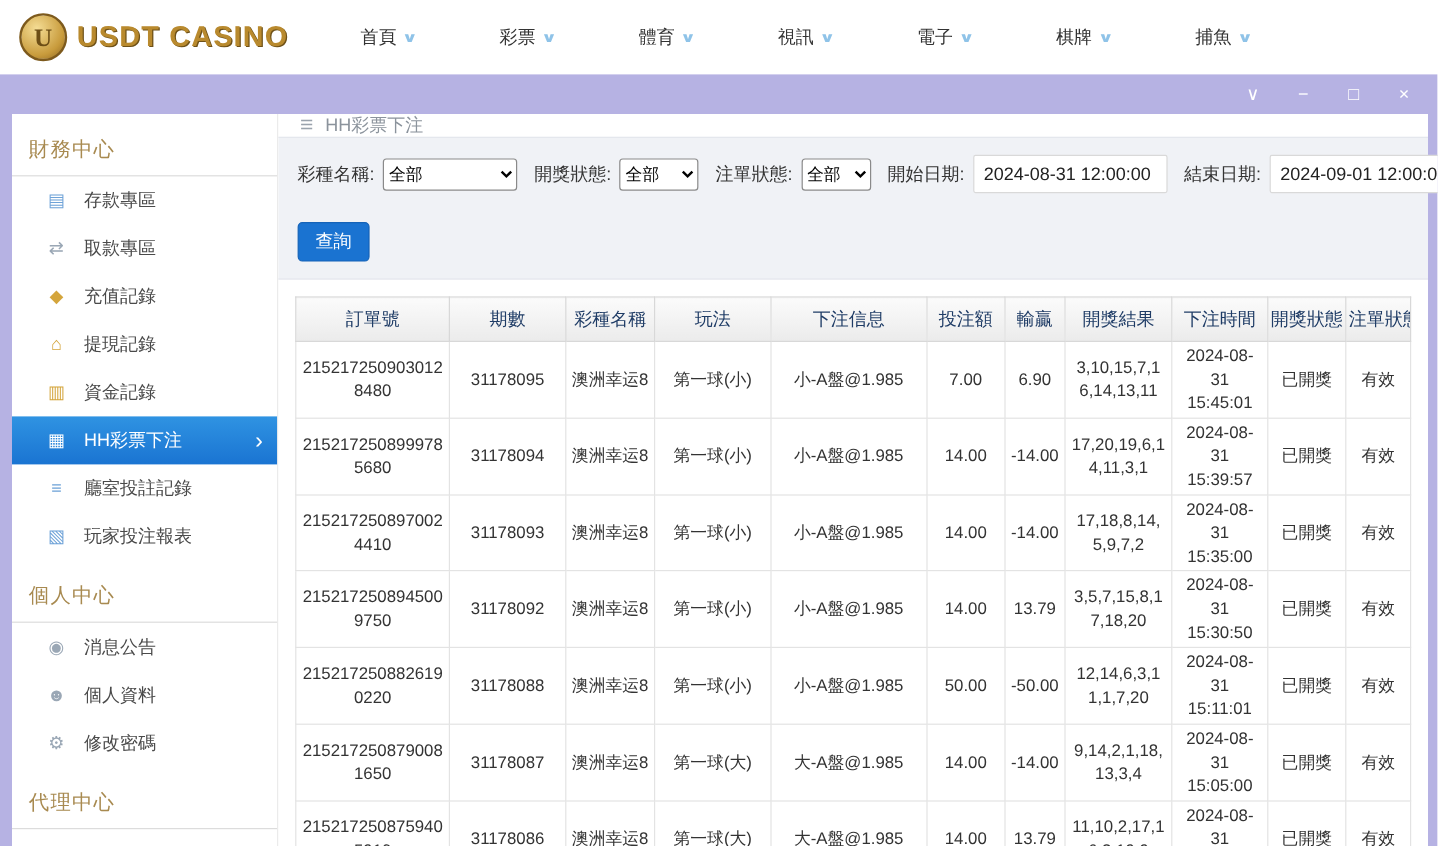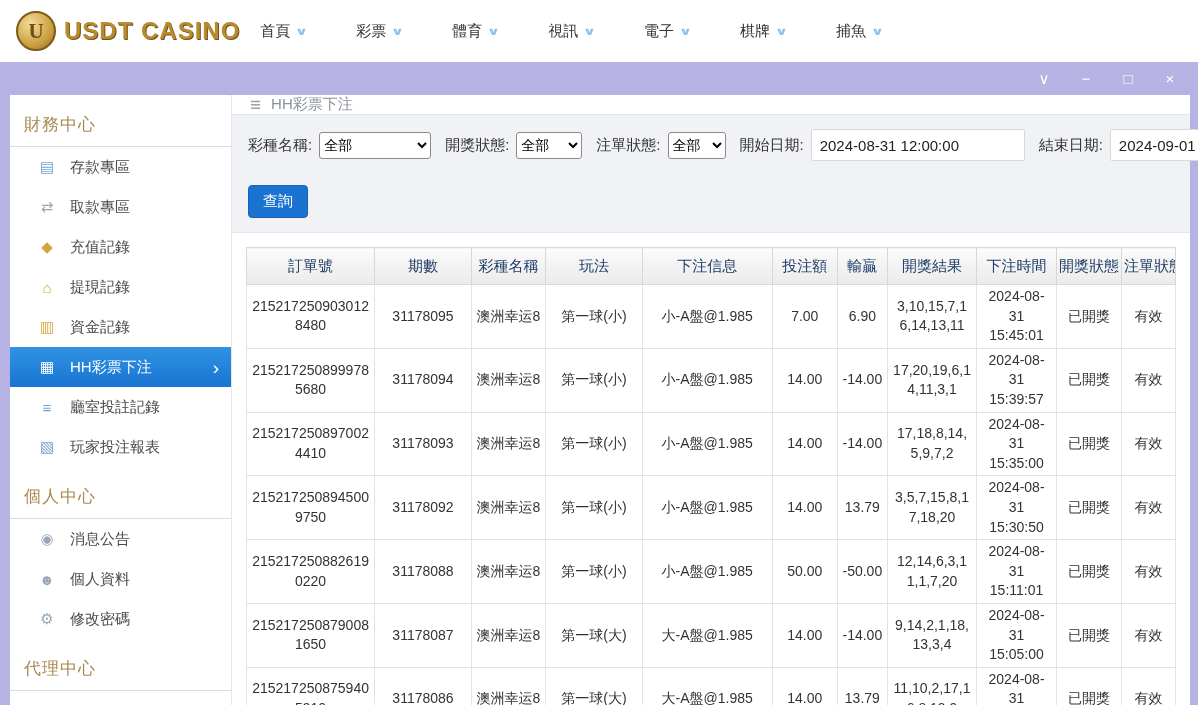--- a/index.html
+++ b/index.html
@@ -7,21 +7,21 @@
   body{font-family:"Liberation Sans","DejaVu Sans",sans-serif;background:#fff}
 
   
   .topnav{height:62px;display:flex;align-items:center;background:#fff;padding:0 16px}
   .logo{display:flex;align-items:center;gap:8px;cursor:pointer}
   .coin{width:40px;height:40px;border-radius:50%;flex:0 0 auto;
         background:radial-gradient(circle at 35% 30%,#f5dd95,#c89b3c 65%,#8a6320);
         border:2px solid #7d5a1d;display:flex;align-items:center;justify-content:center;
         color:#6d4e16;font-weight:bold;font-size:21px;font-family:"Liberation Serif",serif}
   .logo-text{font-size:24px;font-weight:bold;color:#b98a2e;text-shadow:1px 1px 0 #6e5118;letter-spacing:1px}
-  .nav-menu{display:flex;margin-left:20px;gap:50px}
+  .nav-menu{display:flex;margin-left:60px;gap:70px}
   .nav-item{display:flex;align-items:center;gap:7px;font-size:15px;color:#333;cursor:pointer;white-space:nowrap}
   .nav-item .chev{color:#8fc3e8;font-size:11px;transform:scaleX(1.5);font-weight:bold}
 
   
   .window{height:643px;border-left:10px solid #b6b2e3;border-right:8px solid #b6b2e3;background:#fff}
   .titlebar{height:33px;background:#b6b2e3;display:flex;justify-content:flex-end;align-items:center;padding-right:12px}
   .win-controls{display:flex;gap:26px;color:#fff;font-size:15px}
   .win-controls span{cursor:pointer;width:16px;text-align:center;line-height:1}
   .window-body{display:flex;height:610px;background:#fff}
 
@@ -47,21 +47,21 @@
   .hamburger{font-size:19px;color:#9aa3ad;cursor:pointer;line-height:1}
 
   .filters{background:#f0f2f6;border-top:1px solid #e4e7ed;border-bottom:1px solid #e4e7ed;padding:14px 16px}
   .filter-row{display:flex;align-items:center}
   .group{display:flex;align-items:center;gap:7px;margin-right:14px;white-space:nowrap}
   .group label{font-size:15px;color:#333}
   select{height:27px;font-size:14px;border:1px solid #8a8a8a;border-radius:3px;background:#fff}
   .sel-wide{width:112px}
   .sel-small{width:66px}
   .sel-smaller{width:58px}
-  .date-input{height:28px;width:214px;border:1px solid #d9d9d9;border-radius:2px;font-size:15px;
+  .date-input{height:28px;width:162px;border:1px solid #d9d9d9;border-radius:2px;font-size:15px;
               padding:15px 8px;color:#222;background:#fff}
   .filter-row2{margin-top:24px}
   .query-btn{background:#1a73d1;color:#fff;border:1px solid #1563b8;border-radius:4px;
              font-size:15px;padding:6px 14px;cursor:pointer}
 
   .table-wrap{margin:14px 14px 0}
   table{width:100%;border-collapse:collapse;table-layout:fixed}
   th{height:37px;background:linear-gradient(#fbfbfb,#ebebeb);border:1px solid #d8d8d8;
      font-size:15px;color:#1f3c66;font-weight:normal;padding:0 2px;white-space:nowrap;overflow:hidden}
   td{height:57px;border:1px solid #e3e3e3;font-size:14px;color:#333;text-align:center;

